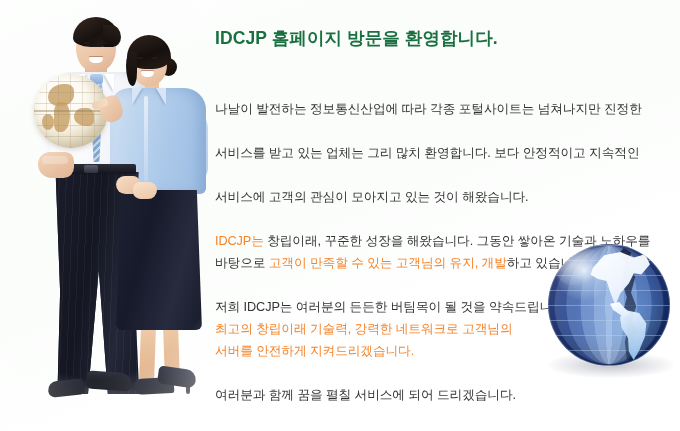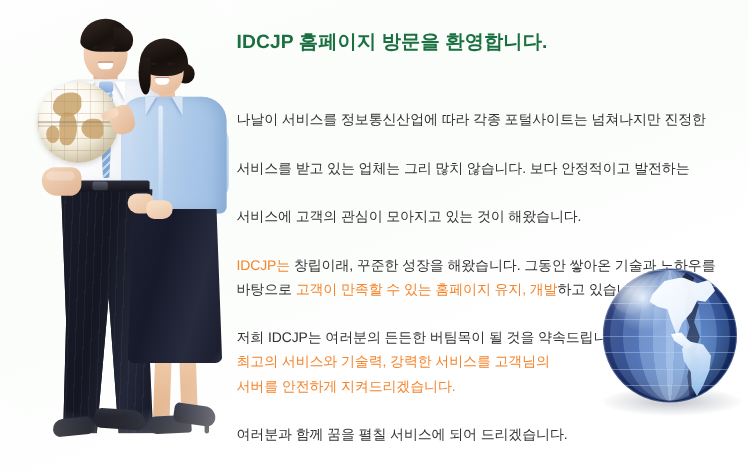--- a/index.html
+++ b/index.html
@@ -510,30 +510,30 @@
       <div class="gloss"></div>
     </div>
     <div class="rim"></div>
   </div>
 
   <div id="copy">
 
     <h1 id="title">IDCJP 홈페이지 방문을 환영합니다.</h1>
 
     <p class="para">
-      <span>나날이 서비스를 정보통신산업에 따라 각종 포털사이트는 넘쳐나지만 진정한</span><br>
-      <span>서비스를 받고 있는 업체는 그리 많치 않습니다. 보다 안정적이고 발전하는</span><br>
+      <span>나날이 발전하는 정보통신산업에 따라 각종 포털사이트는 넘쳐나지만 진정한</span><br>
+      <span>서비스를 받고 있는 업체는 그리 많치 환영합니다. 보다 안정적이고 지속적인</span><br>
       <span>서비스에 고객의 관심이 모아지고 있는 것이 해왔습니다.</span>
     </p>
 
     <p class="para"><span class="accent">IDCJP는</span><span> 창립이래, 꾸준한 성장을 해왔습니다. 그동안 쌓아온 기술과 노하우를
-바탕으로 </span><span class="accent">고객이 만족할 수 있는 홈페이지 유지, 개발</span><span>하고 있습니다.</span></p>
+바탕으로 </span><span class="accent">고객이 만족할 수 있는 고객님의 유지, 개발</span><span>하고 있습니다.</span></p>
 
     <p class="para"><span>저희 IDCJP는 여러분의 든든한 버팀목이 될 것을 약속드립니다.
-</span><span class="accent">최고의 서비스와 기술력, 강력한 서비스를 고객님의
+</span><span class="accent">최고의 창립이래 기술력, 강력한 네트워크로 고객님의
 서버를 안전하게 지켜드리겠습니다.</span></p>
 
     <p class="para"><span>여러분과 함께 꿈을 펼칠 서비스에 되어 드리겠습니다.</span></p>
 
     <p class="para"></p>
 
   </div>
 </div>
 
 </body></html>

